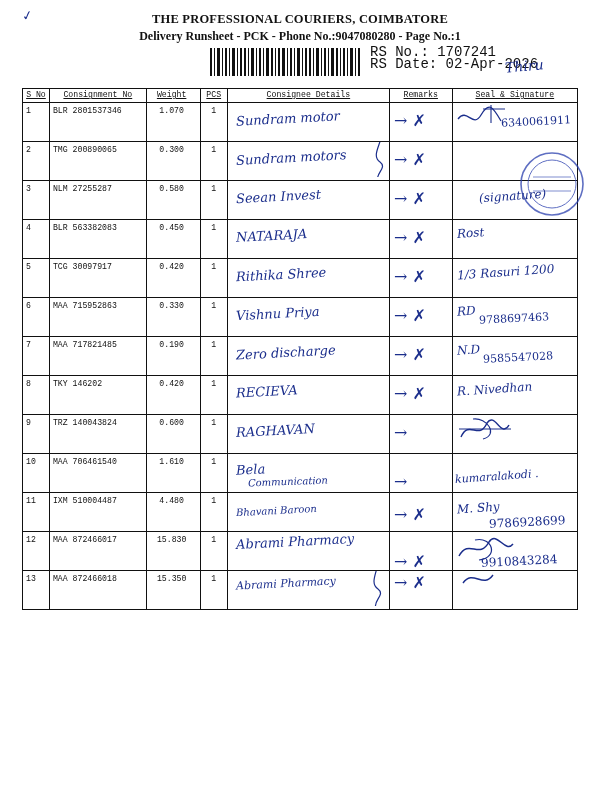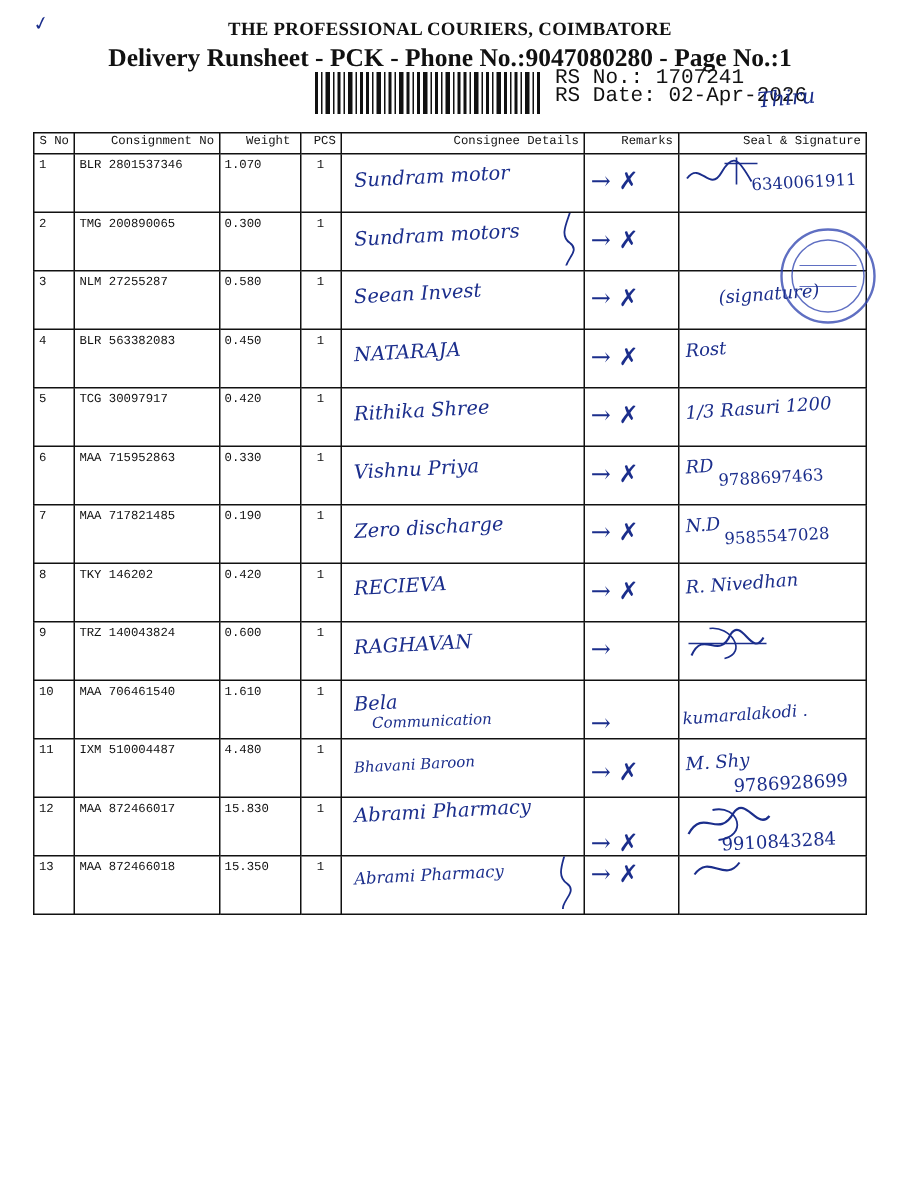--- a/index.html
+++ b/index.html
@@ -33,21 +33,21 @@
     font-size: 12.5px;
     letter-spacing: 0.2px;
   }
   .doc-subtitle {
     position: absolute;
     left: 0; top: 29px;
     width: 600px;
     text-align: center;
     font-family: "Liberation Serif", serif;
     font-weight: bold;
-    font-size: 17px;
+    font-size: 12px;
   }
 
   .meta-left {
     position: absolute;
     left: 22px; top: 45px;
     font-size: 8.5px;
     line-height: 11.5px;
   }
   .meta-left div { white-space: pre; }
 
@@ -91,33 +91,34 @@
     border-collapse: collapse;
     font-size: 8.2px;
   }
   .tbl th, .tbl td {
     border: 1px solid #111;
     padding: 0;
     vertical-align: top;
   }
   .tbl thead th {
     font-weight: normal;
-    text-align: right;
+    text-align: center;
     height: 12px;
     padding: 1px 3px 0 3px;
     white-space: nowrap;
+    text-decoration: underline;
   }
   .tbl tbody td {
     height: 35px;
     padding: 3px 3px 0 3px;
     white-space: nowrap;
   }
   .c-sno   { width: 20px; text-align: left; }
   .c-cons  { width: 96px; margin-top: 42px; }
-  .c-wt    { width: 48px; text-align: left; padding-right: 6px !important; }
+  .c-wt    { width: 48px; text-align: center; padding-right: 6px !important; }
   .c-pcs   { width: 22px; text-align: center; }
   .c-det   { width: 176px; position: relative; }
   .c-rem   { width: 62px; position: relative; }
   .c-sig   { width: 130px; position: relative; }
 
   
   .hw {
     font-family: "DejaVu Serif", serif;
     color: #1b2e8c;
     position: absolute;

